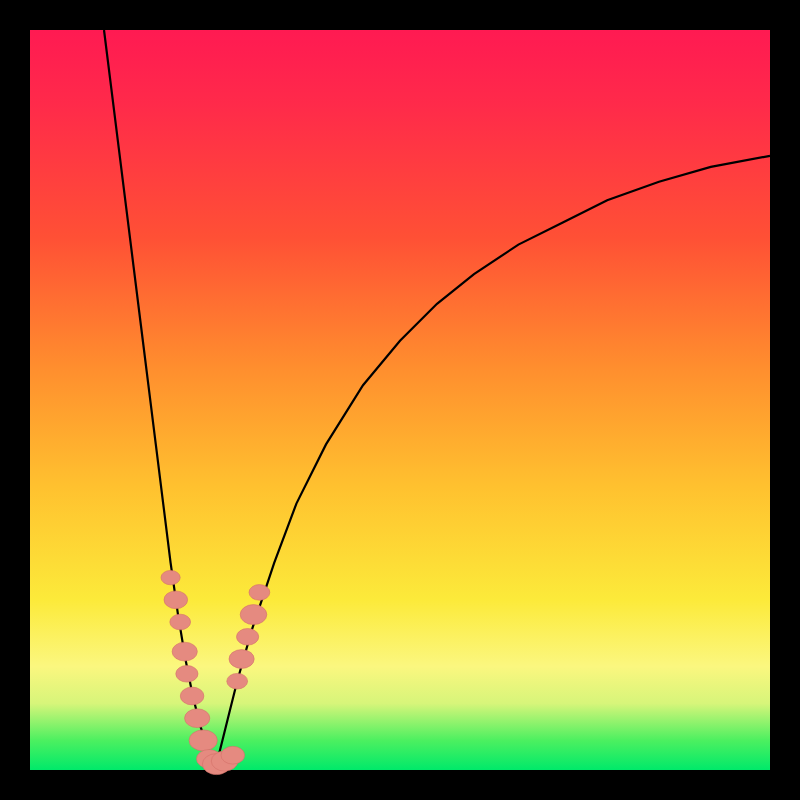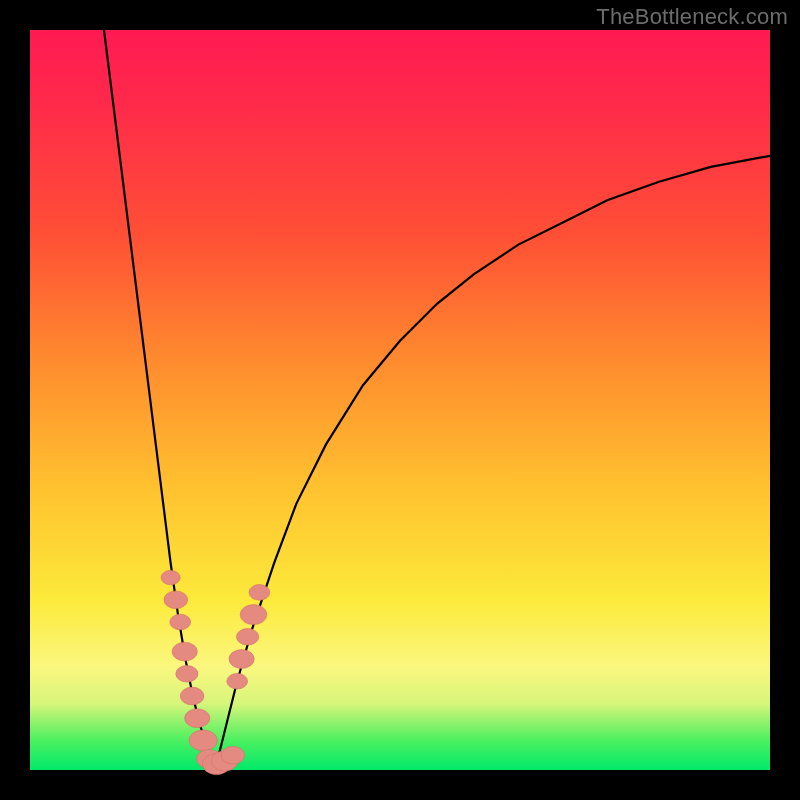--- a/index.html
+++ b/index.html
@@ -83,14 +83,13 @@
           <ellipse cx="194.6" cy="731.1" rx="13.3" ry="10.0" fill="#e58a80" stroke="#d37168" stroke-width="0.6"></ellipse>
           <ellipse cx="202.8" cy="725.2" rx="11.8" ry="8.9" fill="#e58a80" stroke="#d37168" stroke-width="0.6"></ellipse>
           <ellipse cx="207.2" cy="651.2" rx="10.4" ry="7.8" fill="#e58a80" stroke="#d37168" stroke-width="0.6"></ellipse>
           <ellipse cx="211.6" cy="629.0" rx="12.6" ry="9.4" fill="#e58a80" stroke="#d37168" stroke-width="0.6"></ellipse>
           <ellipse cx="217.6" cy="606.8" rx="11.1" ry="8.3" fill="#e58a80" stroke="#d37168" stroke-width="0.6"></ellipse>
           <ellipse cx="223.5" cy="584.6" rx="13.3" ry="10.0" fill="#e58a80" stroke="#d37168" stroke-width="0.6"></ellipse>
           <ellipse cx="229.4" cy="562.4" rx="10.4" ry="7.8" fill="#e58a80" stroke="#d37168" stroke-width="0.6"></ellipse>
         </g>
     </svg>
   </div>
-  <div class="watermark">TheBottleneck.com</div>
 </div>
 
 </body></html>

